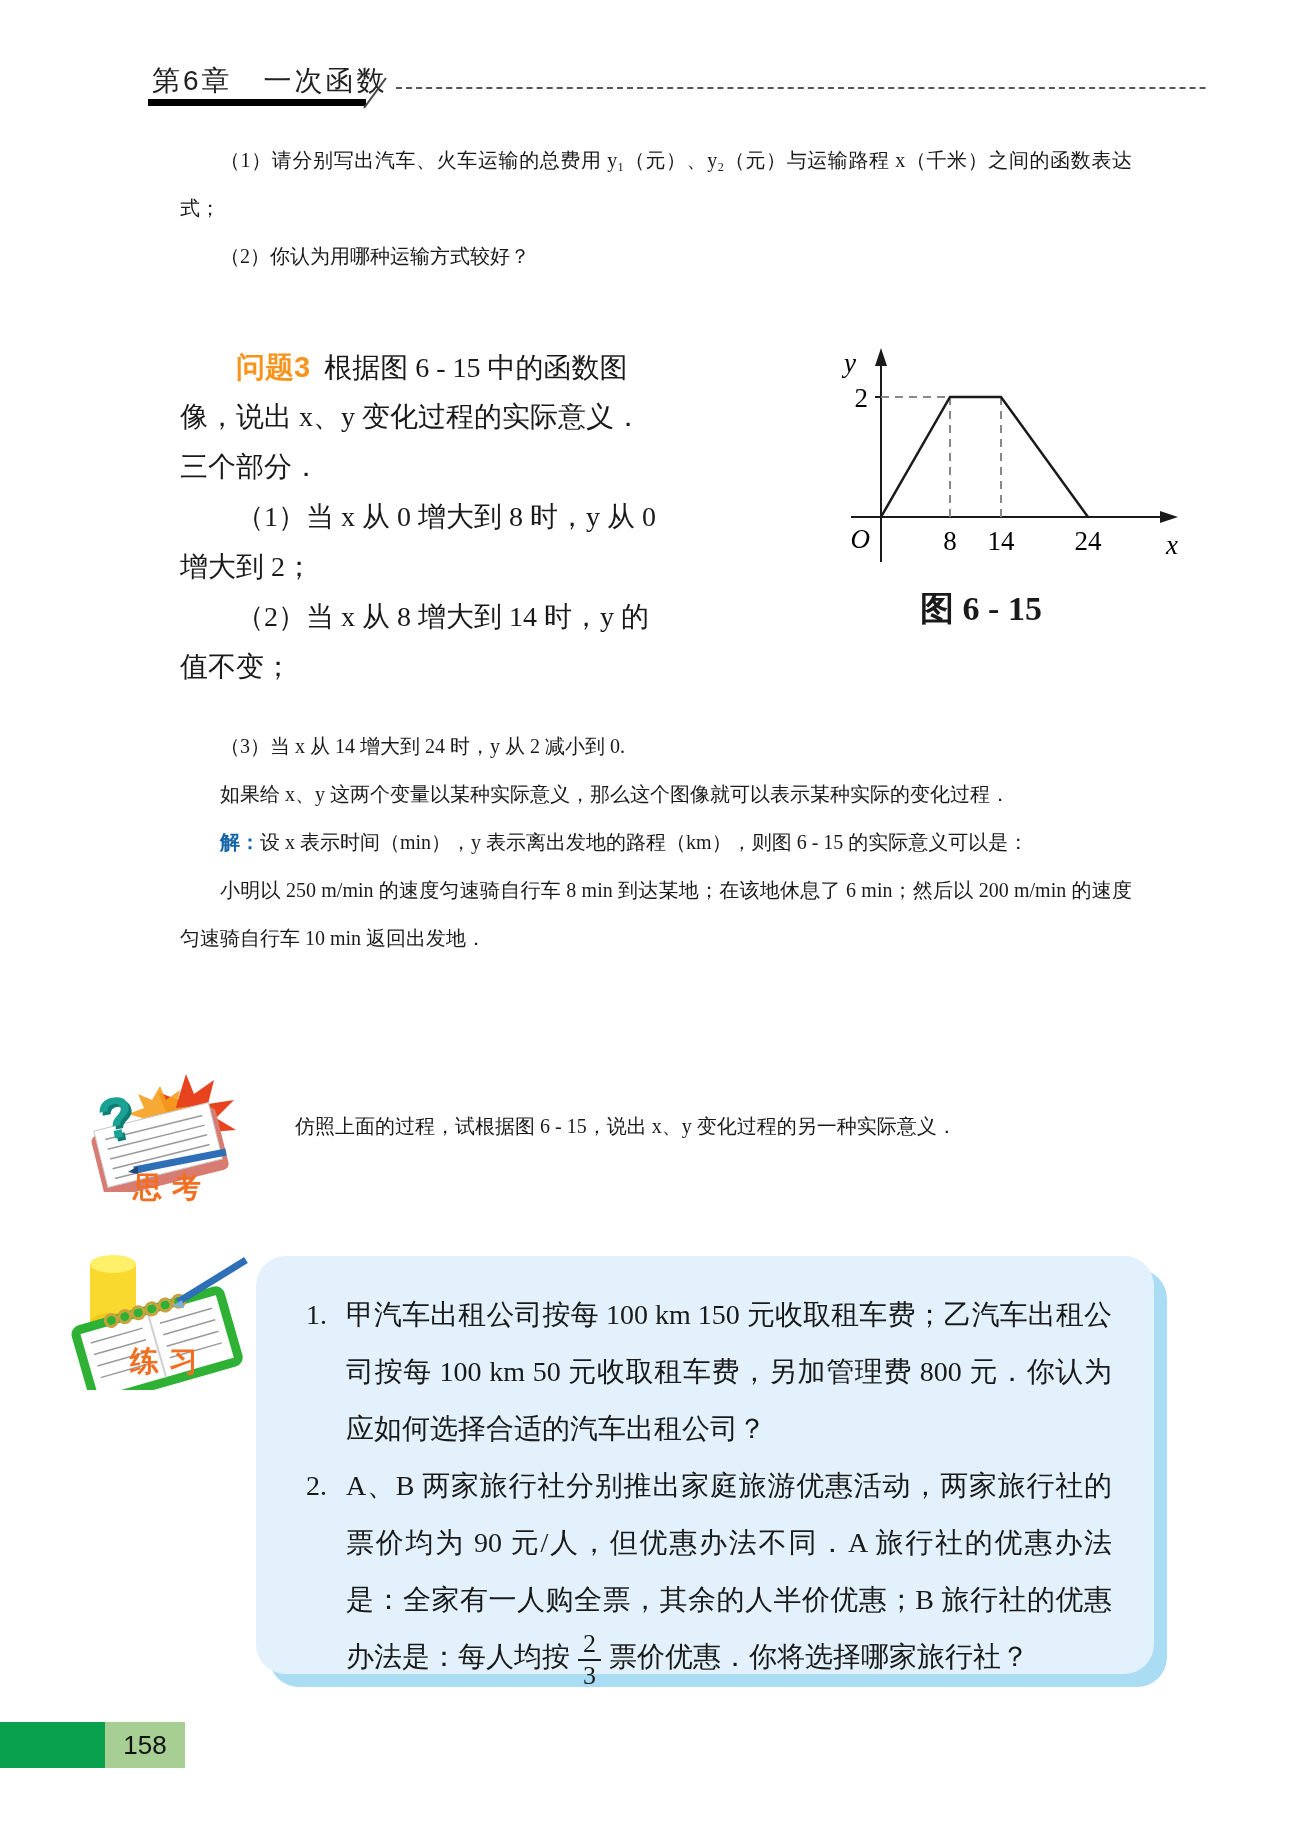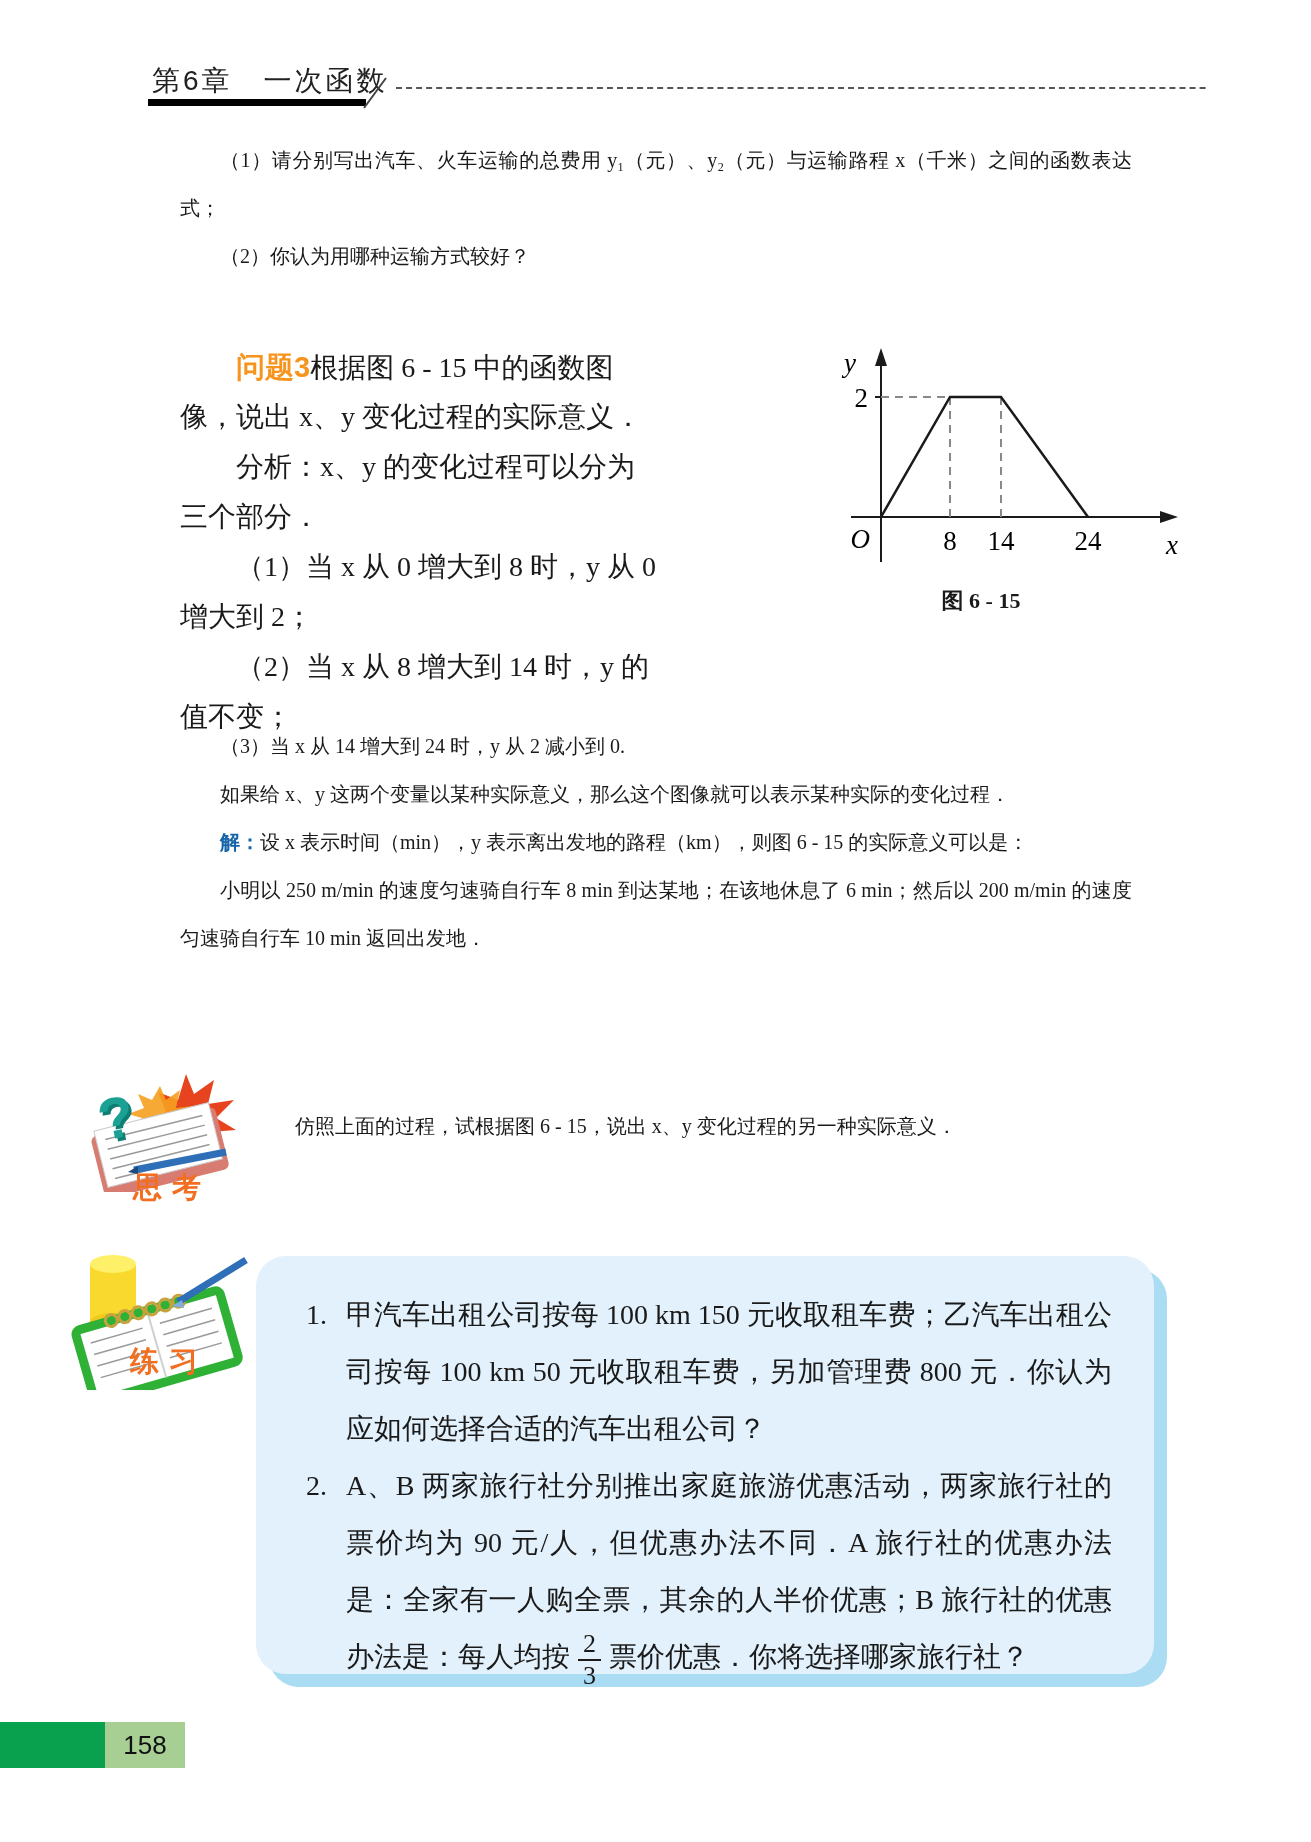--- a/index.html
+++ b/index.html
@@ -16,29 +16,29 @@
   
   .body-text { font-size:20px; line-height:48px; text-align:justify; }
   .indent { text-indent:2em; }
   .intro-block { position:absolute; left:180px; top:136px; width:952px; }
 
   
   .left-col { position:absolute; left:180px; top:342px; width:632px; font-size:28px; }
   .col-line { height:50px; line-height:50px; white-space:nowrap; }
   .col-line.first { text-indent:2em; }
   .problem-label { color:#F7941E; font-weight:bold; font-family:"Liberation Sans", sans-serif;
-                   font-size:29px; margin-right:0; }
+                   font-size:29px; margin-right:14px; }
 
   .full-block { position:absolute; left:180px; top:722px; width:952px; }
   .solution-label { color:#1565A8; font-weight:bold; font-family:"Liberation Sans", sans-serif; }
 
   
   .figure { position:absolute; left:826px; top:322px; width:372px; }
   .figure svg { display:block; }
-  .fig-caption { width:310px; text-align:center; font-weight:bold; font-size:22px; margin-top:6px;
+  .fig-caption { width:310px; text-align:center; font-weight:bold; font-size:34px; margin-top:6px;
                  font-family:"Liberation Serif", serif; }
   .axis-label { font-style:italic; font-size:27px; font-family:"Liberation Serif", serif; }
   .tick-label { font-size:27px; font-family:"Liberation Serif", serif; }
 
   
   .side-label { position:absolute; font-family:"Liberation Sans", sans-serif; font-weight:bold;
                 font-size:29px; color:#F26F21; letter-spacing:10px; }
   .think-text { position:absolute; left:255px; top:1102px; width:960px; }
   .practice-box { position:absolute; left:256px; top:1256px; width:898px; height:418px;
                   background:#E2F1FB; border-radius:30px; box-shadow:13px 13px 0 #AADCF4;
@@ -71,21 +71,20 @@
   <div class="intro-block">
     <p class="body-text indent">（1）请分别写出汽车、火车运输的总费用 y₁（元）、y₂（元）与运输路程 x（千米）之间的函数表达式；</p>
     <p class="body-text indent">（2）你认为用哪种运输方式较好？</p>
   </div>
 
   <div class="left-col">
     <div class="col-line first">
       <span class="problem-label">问题3</span><span>根据图 6 - 15 中的函数图</span>
     </div>
     <div class="col-line">像，说出 x、y 变化过程的实际意义．</div>
-    <div class="col-line first">分析：x、y 的变化过程可以分为</div>
     <div class="col-line">三个部分．</div>
     <div class="col-line first">（1）当 x 从 0 增大到 8 时，y 从 0</div>
     <div class="col-line">增大到 2；</div>
     <div class="col-line first">（2）当 x 从 8 增大到 14 时，y 的</div>
     <div class="col-line">值不变；</div>
   </div>
 
   <div class="figure">
     <svg width="372" height="258" viewBox="0 0 372 258">
 

